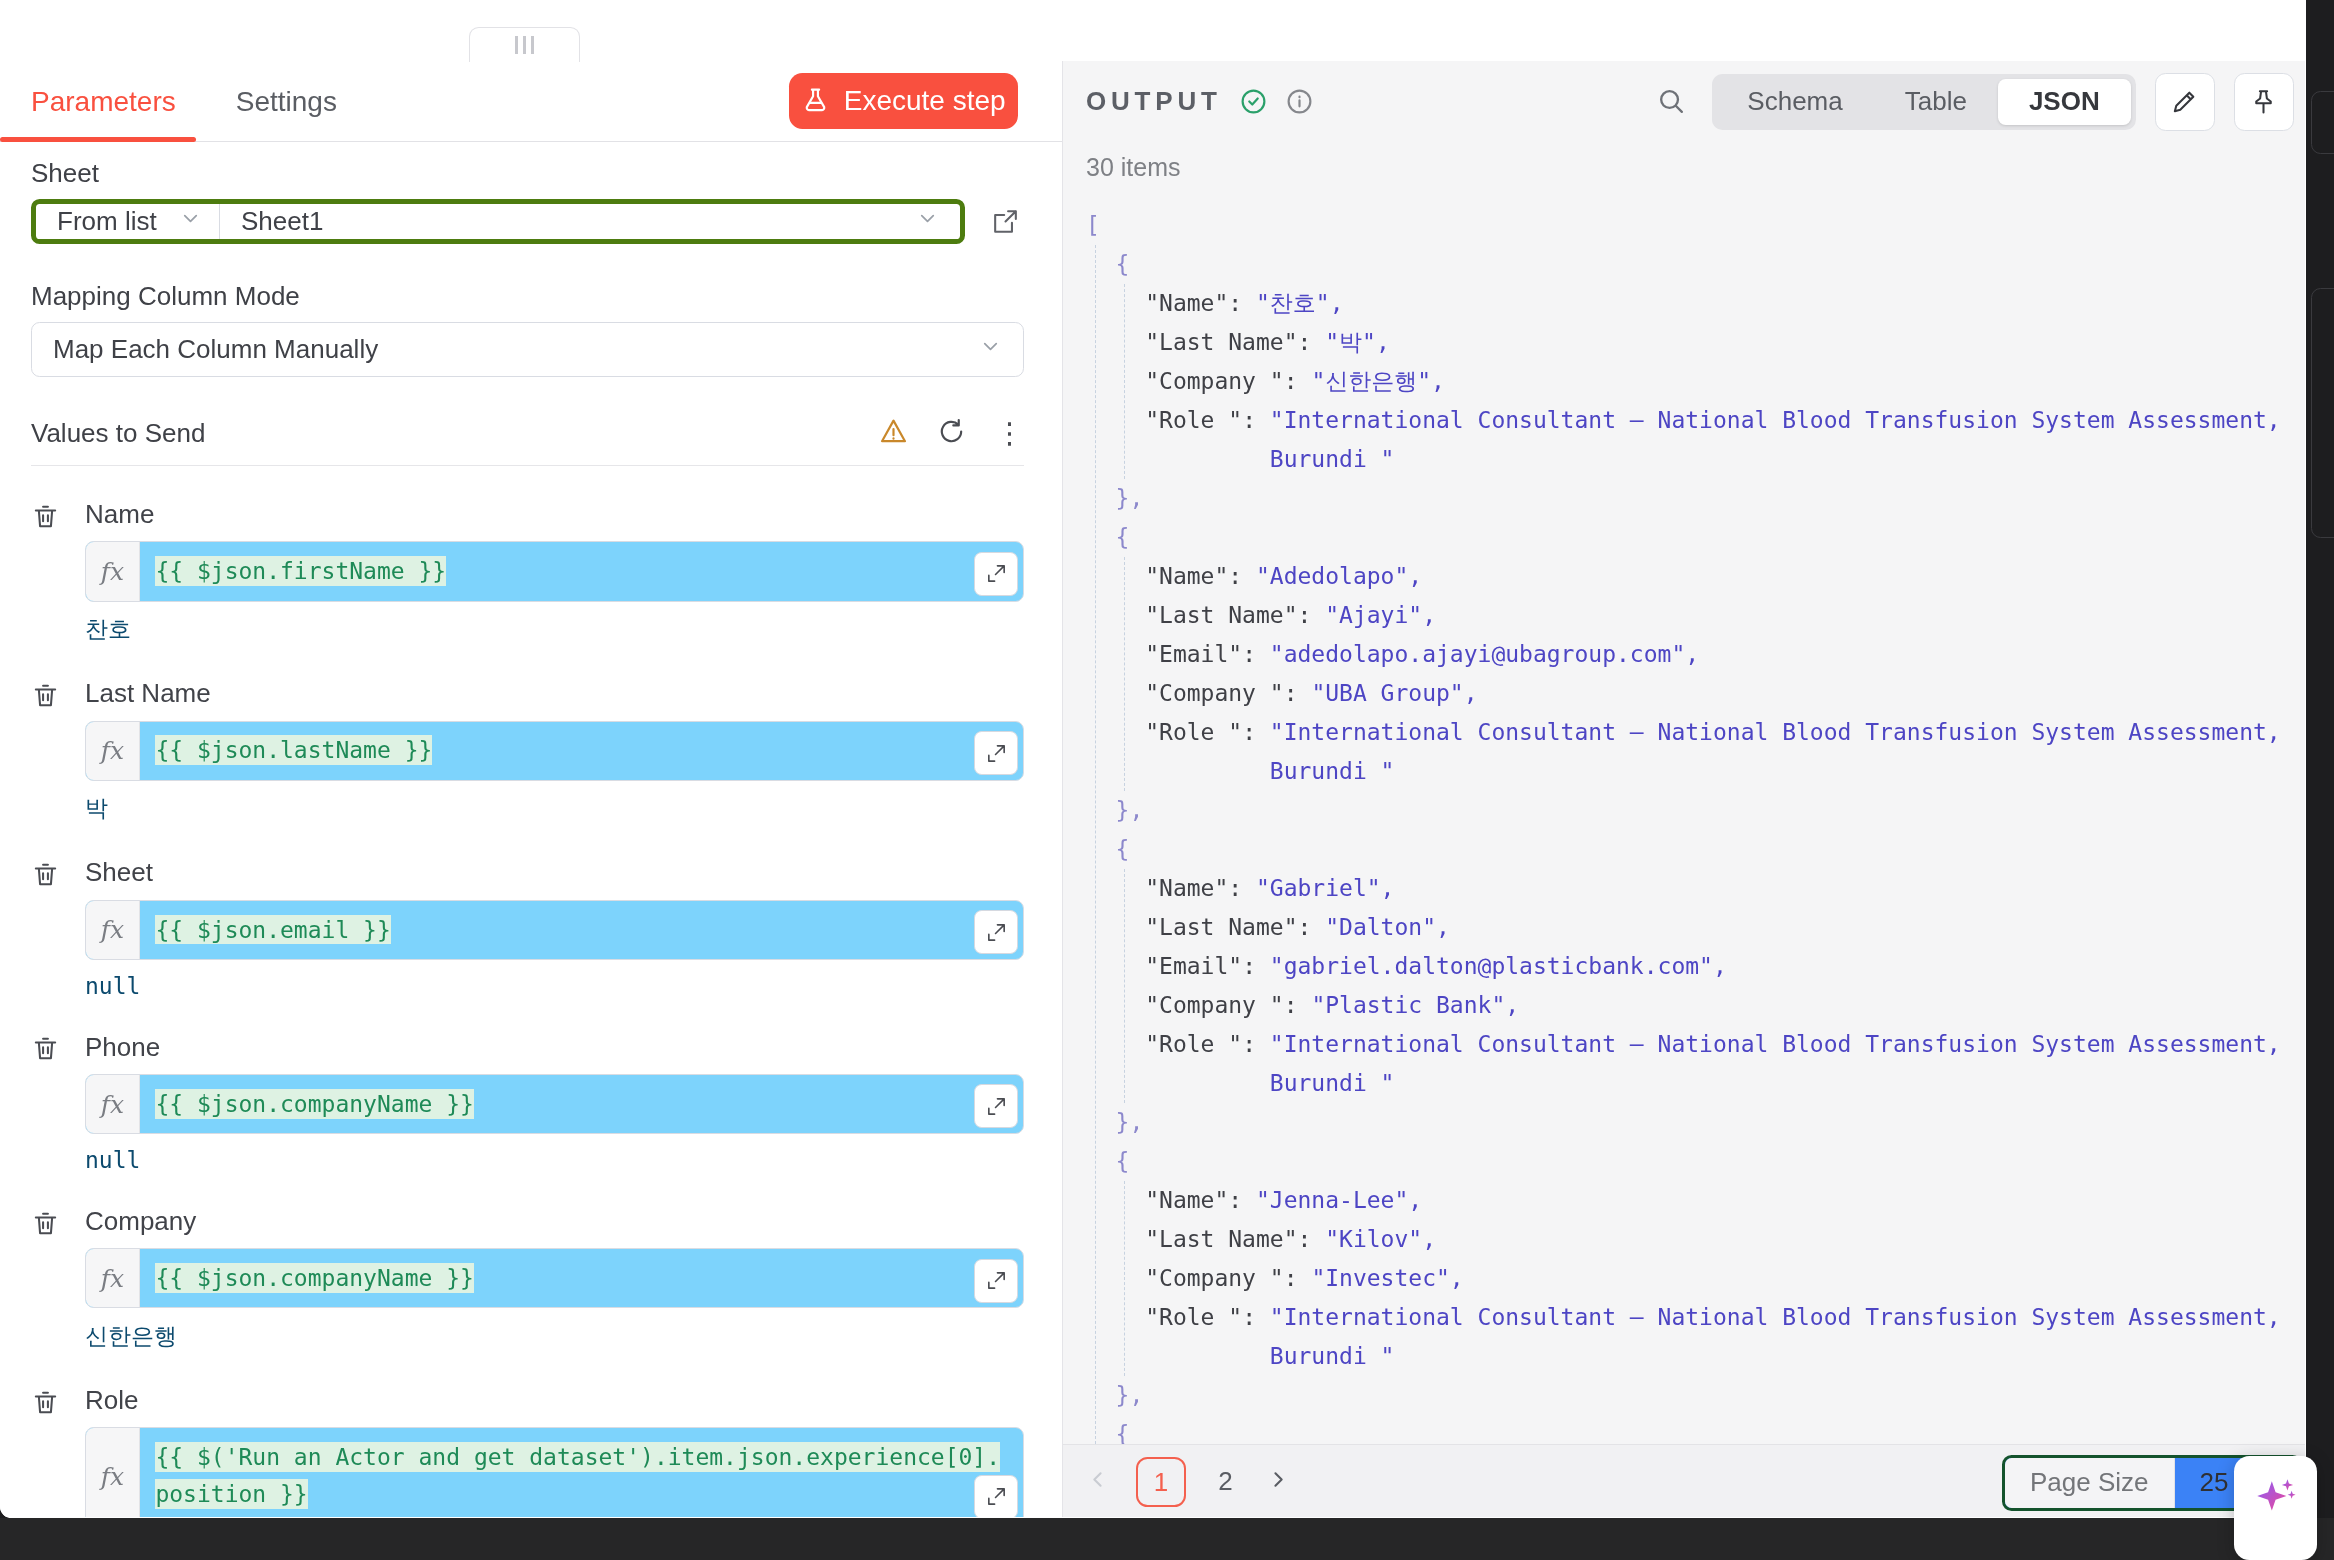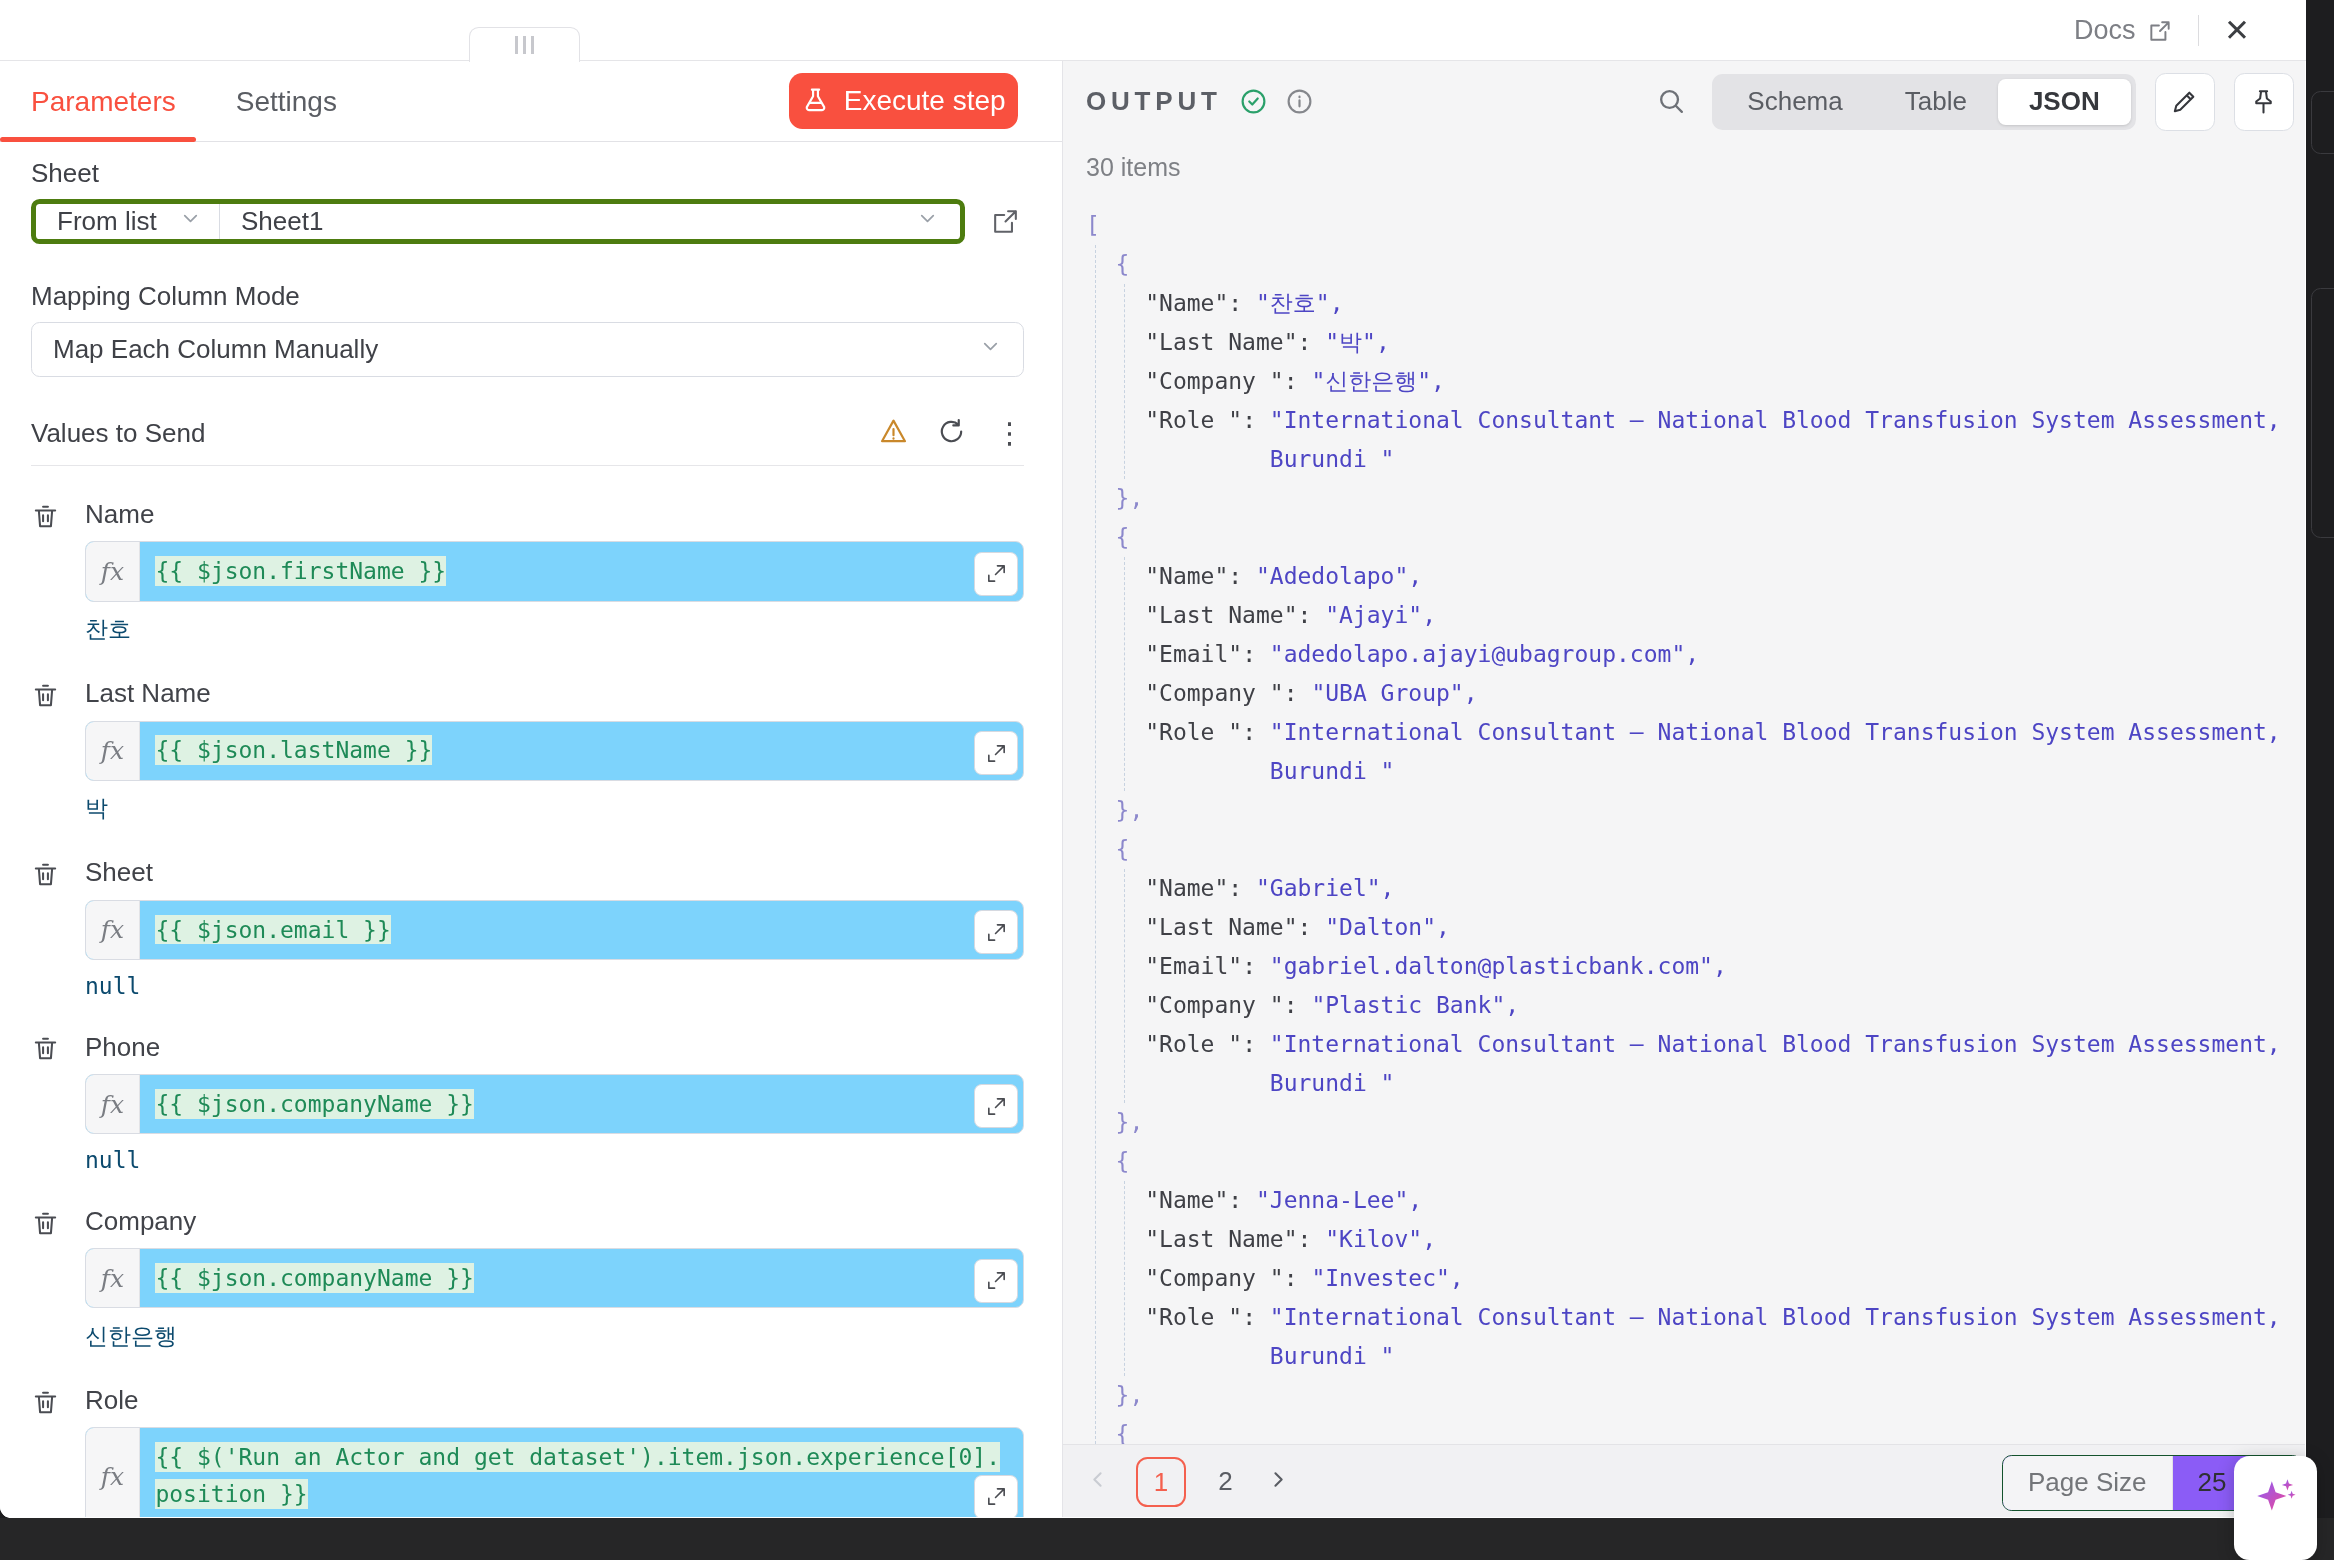--- a/index.html
+++ b/index.html
@@ -94,21 +94,21 @@
   .val { color:#4d45c4; }
   .lv { border-left:1.9px dashed #c7d2e0; margin-left:8.6px; padding-left:20px; }
 
   .rp-footer { position:absolute; left:0; right:0; bottom:0; height:73px; background:#f1f1f3; border-top:1px solid #e3e3e6; }
   .pager { position:absolute; left:23px; top:0; height:73px; display:flex; align-items:center; gap:25px; }
   .pg-chev svg { width:25px; height:25px; }
   .pg-chev.prev svg { stroke:#c9ccd2; }
   .pg-chev.next svg { stroke:#5a5d63; }
   .pg-num { font-size:26px; color:#5a5d63; min-width:29px; text-align:center; }
   .pg-num.current { width:50px; height:50px; line-height:46px; border:2.4px solid #f4604e; color:#f4604e; border-radius:11.5px; }
-  .pagesize { position:absolute; left:939px; top:9.6px; width:300px; height:56px; border:1px solid #14532d; border-radius:9.6px; display:flex; overflow:hidden; background:#8b5cf6; }
+  .pagesize { position:absolute; left:939px; top:9.6px; width:300px; height:56px; border:3px solid #14532d; border-radius:9.6px; display:flex; overflow:hidden; background:#3b82f6; }
   .ps-label { background:#f4f4f6; color:#737579; font-size:26px; display:flex; align-items:center; padding:0 25px; border-right:1px solid #e2e2e6; }
   .ps-value { flex:1; display:flex; align-items:center; padding-left:25px; font-size:26px; color:#2f3034; }
 
   .ai-btn { position:absolute; left:2234px; top:1456px; width:83px; height:104px; background:#fff; border-radius:15.4px; box-shadow:0 3.8px 17.3px rgba(0,0,0,.22); z-index:20; display:flex; align-items:flex-start; justify-content:center; padding-top:17.3px; }
   .ai-btn svg { width:50px; height:50px; }
 </style>
 </head>
 <body>
 
 <div class="screen">
@@ -117,32 +117,20 @@
   <div class="canvas-strip-shape" style="left:2311px; top:288px; width:38px; height:250px;"></div>
 
   <div class="footerbar">
     
     
     
   </div>
 
   <div class="modal">
 
-    <div class="topbar">
-      <div class="topbar-right">
-        <div class="docs-link">
-          <span>Docs</span>
-          <svg viewBox="0 0 24 24" fill="none" stroke-width="1.8" stroke-linecap="round" stroke-linejoin="round">
-              <path d="M14 4h6v6M20 4l-8 8M17 13v7H4V7h7"></path>
-            </svg>
-        </div>
-        <div class="topbar-divider"></div>
-        <div class="close-x">✕</div>
-      </div>
-    </div>
 
     <div class="drag-tab">
         <i></i>
         <i></i>
         <i></i>
       </div>
 
     <div class="left-panel">
       <div class="lp-header">
         <div class="lp-tabs" id="lp-tabs">

